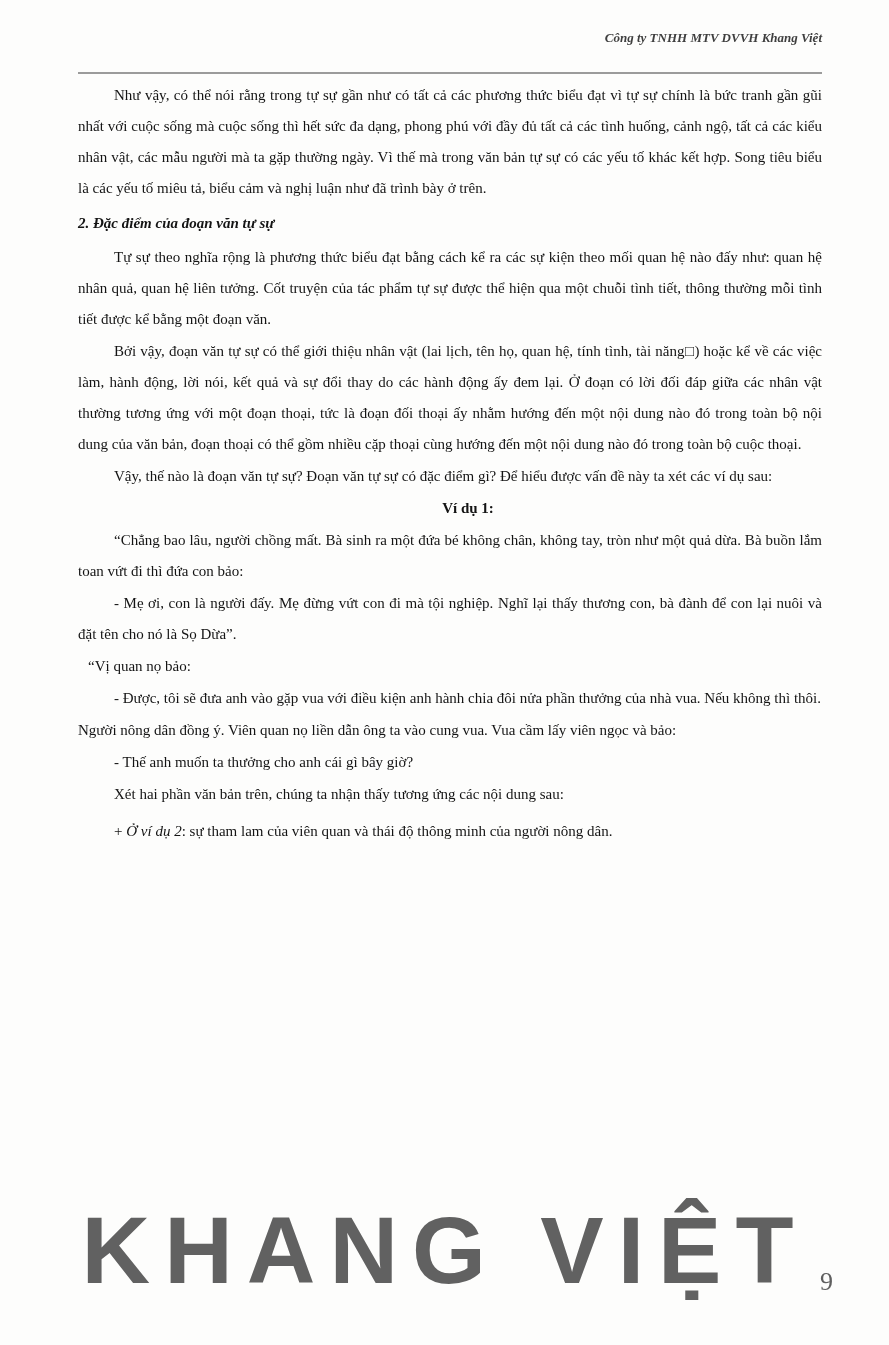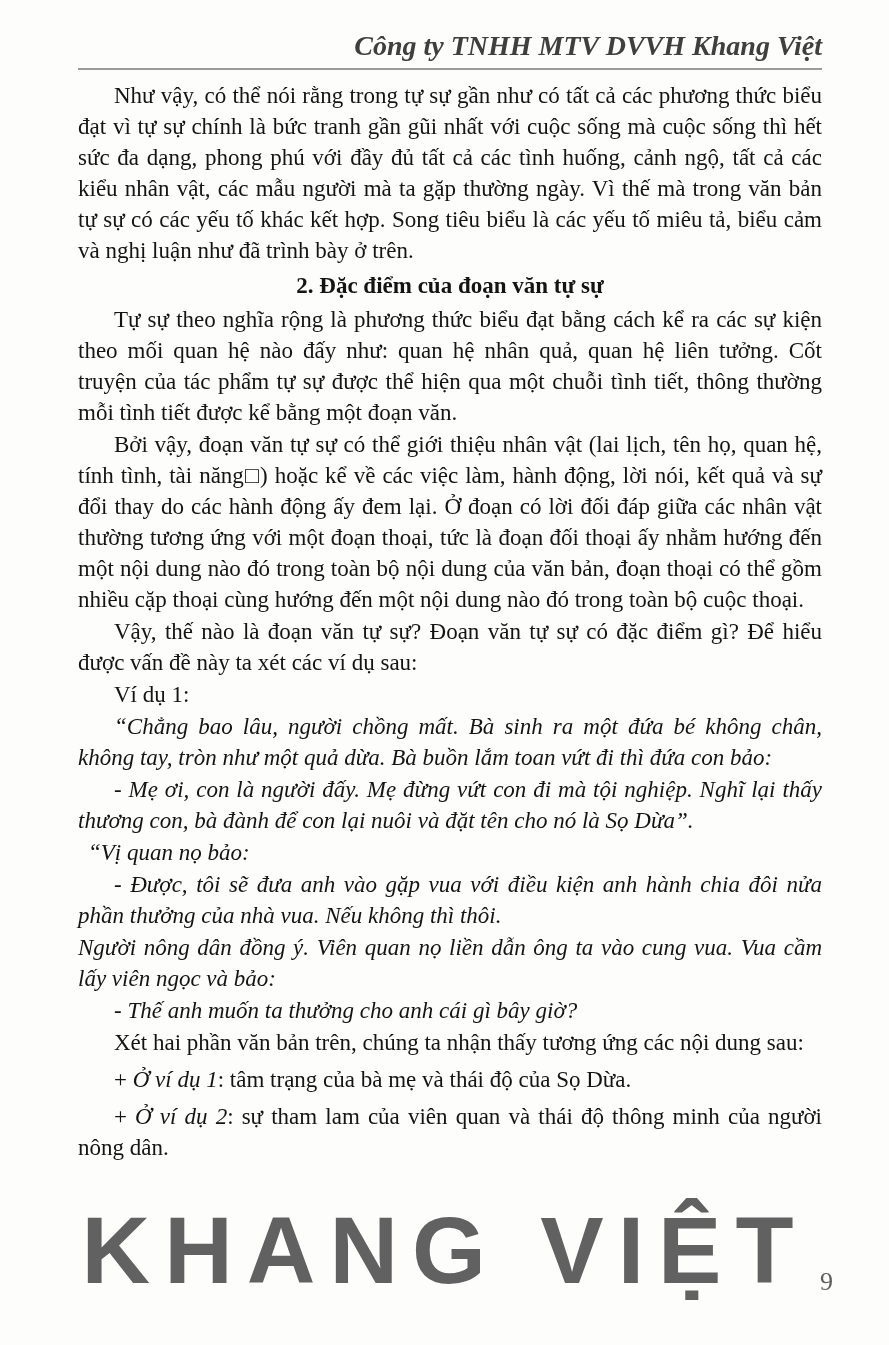--- a/index.html
+++ b/index.html
@@ -12,48 +12,49 @@
     font-family: "Liberation Serif", "DejaVu Serif", serif;
     color: #141414;
     overflow: hidden;
   }
   .header {
     position: absolute;
     top: 30px;
     left: 78px;
     right: 67px;
     text-align: right;
-    font-size: 28px;
+    font-size: 13px;
     font-weight: bold;
     font-style: italic;
     color: #3f3f3f;
-    padding-bottom: 6px;
+    padding-bottom: 26px;
     border-bottom: 2px solid #9b9b9b;
     z-index: 2;
   }
   .content {
     position: absolute;
     top: 80px;
     left: 78px;
     right: 67px;
-    font-size: 23px;
+    font-size: 15px;
     line-height: 31px;
     z-index: 2;
   }
   .content p { margin: 0 0 1px 0; text-align: justify; }
   .content p.indent { text-indent: 36px; }
   .content p.small-indent { text-indent: 10px; }
   .content p.heading {
     font-weight: bold;
-    text-align: center;
+    text-align: left;
     margin-top: 4px;
     margin-bottom: 3px;
+    font-style: italic;
   }
-  .content p.label { text-align: left; text-indent: 36px; }
-  .content p.quote { font-style: italic; }
+  .content p.label { text-align: center; text-indent: 36px; font-weight: bold; }
+  .content p.quote { }
   .content p.plus { margin-top: 6px; }
   .content .it { font-style: italic; }
   .watermark {
     position: absolute;
     left: 50%;
     transform: translateX(-50%);
     bottom: 40px;
     font-family: "Liberation Sans", "DejaVu Sans", sans-serif;
     font-weight: bold;
     font-size: 95px;
@@ -89,21 +90,20 @@
       <p class="indent">Bởi vậy, đoạn văn tự sự có thể giới thiệu nhân vật (lai lịch, tên họ, quan hệ, tính tình, tài năng□) hoặc kể về các việc làm, hành động, lời nói, kết quả và sự đổi thay do các hành động ấy đem lại. Ở đoạn có lời đối đáp giữa các nhân vật thường tương ứng với một đoạn thoại, tức là đoạn đối thoại ấy nhằm hướng đến một nội dung nào đó trong toàn bộ nội dung của văn bản, đoạn thoại có thể gồm nhiều cặp thoại cùng hướng đến một nội dung nào đó trong toàn bộ cuộc thoại.</p>
       <p class="indent">Vậy, thế nào là đoạn văn tự sự? Đoạn văn tự sự có đặc điểm gì? Để hiểu được vấn đề này ta xét các ví dụ sau:</p>
       <p class="label">Ví dụ 1:</p>
       <p class="quote indent">“Chẳng bao lâu, người chồng mất. Bà sinh ra một đứa bé không chân, không tay, tròn như một quả dừa. Bà buồn lắm toan vứt đi thì đứa con bảo:</p>
       <p class="quote indent">- Mẹ ơi, con là người đấy. Mẹ đừng vứt con đi mà tội nghiệp. Nghĩ lại thấy thương con, bà đành để con lại nuôi và đặt tên cho nó là Sọ Dừa”.</p>
       <p class="quote small-indent">“Vị quan nọ bảo:</p>
       <p class="quote indent">- Được, tôi sẽ đưa anh vào gặp vua với điều kiện anh hành chia đôi nửa phần thưởng của nhà vua. Nếu không thì thôi.</p>
       <p class="quote">Người nông dân đồng ý. Viên quan nọ liền dẫn ông ta vào cung vua. Vua cầm lấy viên ngọc và bảo:</p>
       <p class="quote indent">- Thế anh muốn ta thưởng cho anh cái gì bây giờ?</p>
       <p class="indent">Xét hai phần văn bản trên, chúng ta nhận thấy tương ứng các nội dung sau:</p>
-      <p class="indent plus"><span>+ </span><span class="it">Ở ví dụ 1</span><span>: tâm trạng của bà mẹ và thái độ của Sọ Dừa.</span></p>
       <p class="indent plus"><span>+ </span><span class="it">Ở ví dụ 2</span><span>: sự tham lam của viên quan và thái độ thông minh của người nông dân.</span></p>
     </div>
 
   <div class="watermark">KHANG VIỆT</div>
 
   <div class="page-number">9</div>
 
 </div>
 
 </body></html>

